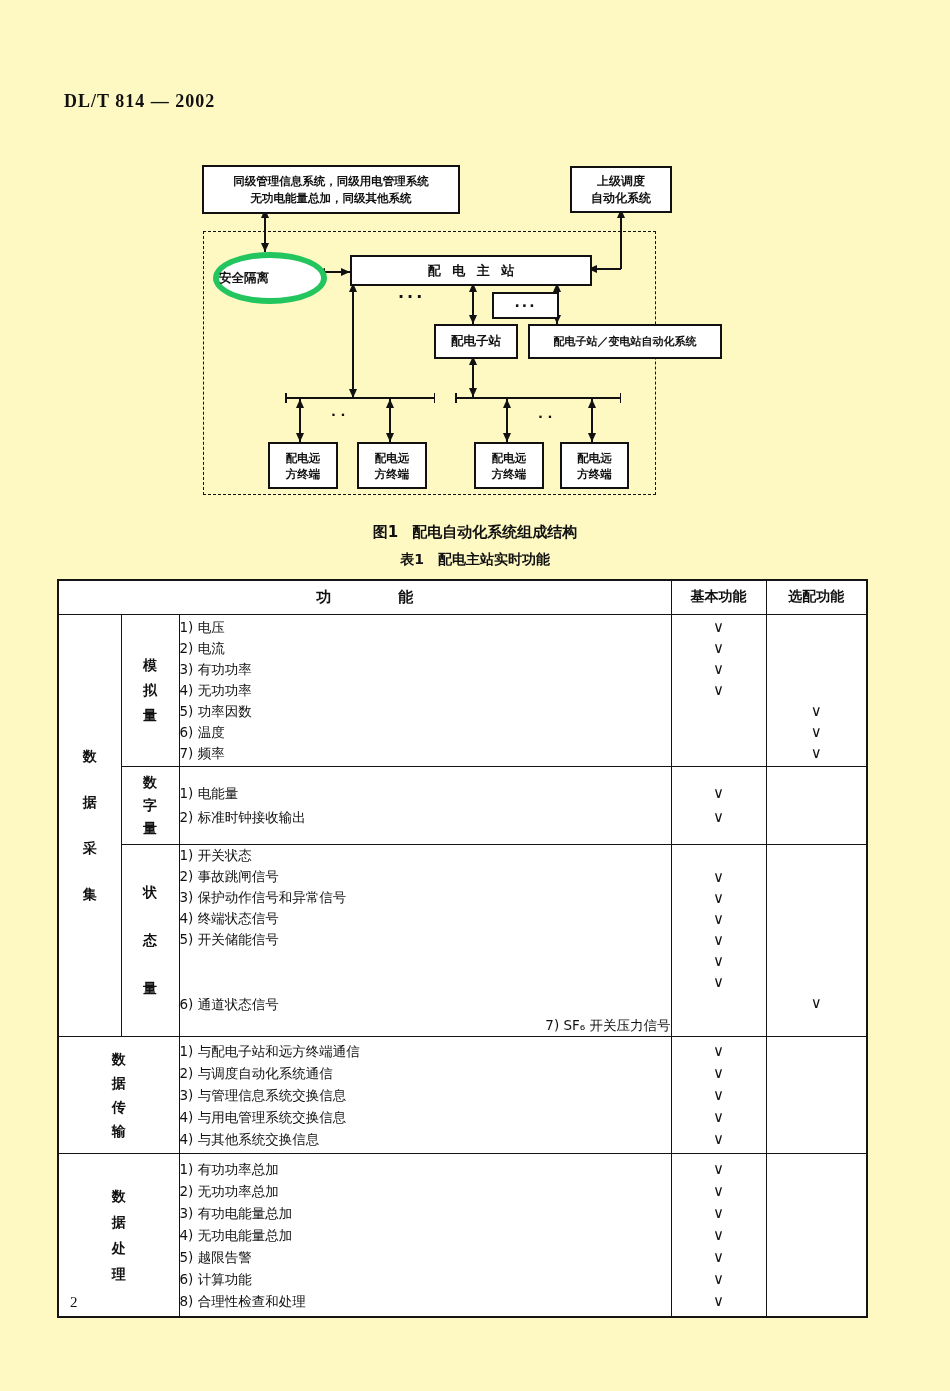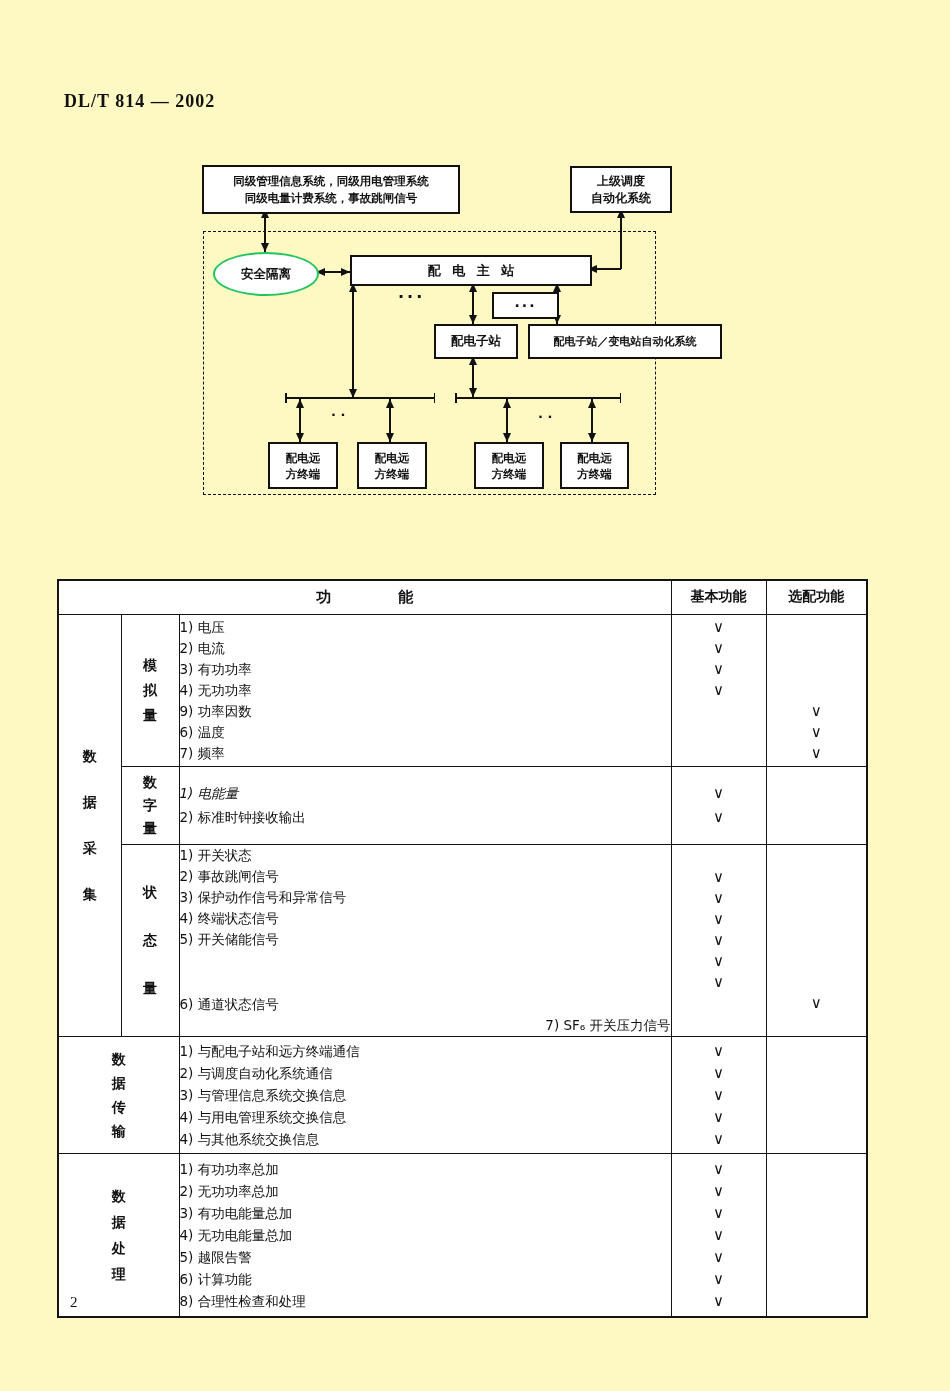--- a/index.html
+++ b/index.html
@@ -6,22 +6,22 @@
   .page{position:relative;width:950px;height:1391px;background:#fef9c3;margin:0 auto;
         font-family:"DejaVu Sans",sans-serif;color:#111;overflow:hidden;}
   
   .doc-num{position:absolute;left:64px;top:91px;font-family:"Liberation Serif",serif;
            font-weight:bold;font-size:18px;letter-spacing:1px;}
   .page-num{position:absolute;left:70px;top:1294px;font-family:"Liberation Serif",serif;font-size:15px;}
   
   .dbox{position:absolute;border:2px solid #111;background:#fff;display:flex;flex-direction:column;
         align-items:center;justify-content:center;font-weight:bold;text-align:center;z-index:3;}
   .dashed{position:absolute;border:1.6px dashed #111;z-index:1;}
-  .ell{position:absolute;border:2px solid #22c55e;border-radius:50%;background:#fff;display:flex;
-       align-items:center;justify-content:center;font-weight:bold;z-index:3;}
+  .ell{position:absolute;border:6px solid #22c55e;border-radius:50%;background:#fff;display:flex;
+       align-items:center;font-weight:bold;z-index:3;}
   .vl{position:absolute;width:1.6px;background:#111;z-index:2;}
   .hl{position:absolute;height:1.6px;background:#111;z-index:2;}
   .tri{position:absolute;width:0;height:0;z-index:2;}
   .tu{border-left:4px solid transparent;border-right:4px solid transparent;border-bottom:9px solid #111;}
   .tdn{border-left:4px solid transparent;border-right:4px solid transparent;border-top:9px solid #111;}
   .tl{border-top:4px solid transparent;border-bottom:4px solid transparent;border-right:9px solid #111;}
   .tr{border-top:4px solid transparent;border-bottom:4px solid transparent;border-left:9px solid #111;}
   .dots{position:absolute;font-weight:bold;color:#111;z-index:3;}
   
   .cap{position:absolute;left:0;width:100%;text-align:center;font-weight:bold;color:#111;}
@@ -44,21 +44,21 @@
 <div class="page">
 
   <div class="doc-num">DL/T 814 — 2002</div>
 
   <div>
 
     <div class="dashed" style="left:203px;top:231px;width:451px;height:262px;"></div>
 
     <div class="dbox" style="left:202px;top:165px;width:254px;height:45px;font-size:11.5px;line-height:17px;">
       <div>同级管理信息系统，同级用电管理系统</div>
-      <div>同级电量计费系统，事故跳闸信号</div>
+      <div>无功电能量总加，同级其他系统</div>
     </div>
 
     <div class="dbox" style="left:570px;top:166px;width:98px;height:43px;font-size:12px;line-height:17px;">
       <div>上级调度</div>
       <div>自动化系统</div>
     </div>
 
     <div class="ell" style="left:213px;top:252px;width:102px;height:40px;font-size:12.5px;">
       <span>安全隔离</span>
     </div>
@@ -144,20 +144,26 @@
     <div class="tri tdn" style="left:503px;top:433px;"></div>
     <div class="vl" style="left:591px;top:399px;height:43px;"></div>
     <div class="tri tu" style="left:588px;top:399px;"></div>
     <div class="tri tdn" style="left:588px;top:433px;"></div>
 
     <div class="dots" style="left:398px;top:287px;font-size:16px;letter-spacing:3px;">···</div>
     <div class="dots" style="left:331px;top:407px;font-size:13px;">· ·</div>
     <div class="dots" style="left:538px;top:409px;font-size:13px;">· ·</div>
   </div>
 
+  <div class="cap" style="top:523px;font-size:15px;">
+    <span class="fig-label">图1</span><span>配电自动化系统组成结构</span>
+  </div>
+  <div class="cap" style="top:551px;font-size:14px;">
+    <span class="fig-label">表1</span><span>配电主站实时功能</span>
+  </div>
 
   <table class="rt">
     <colgroup>
       <col style="width:63px">
         <col style="width:58px">
         <col style="width:492px">
       <col style="width:95px">
         <col style="width:101px">
     </colgroup>
     <thead>
@@ -178,21 +184,21 @@
           <td class="vcell">
             <div style="line-height: 25px;">模</div>
             <div style="line-height: 25px;">拟</div>
             <div style="line-height: 25px;">量</div>
           </td>
           <td class="icell">
             <div style="line-height: 21px;">1) 电压</div>
             <div style="line-height: 21px;">2) 电流</div>
             <div style="line-height: 21px;">3) 有功功率</div>
             <div style="line-height: 21px;">4) 无功功率</div>
-            <div style="line-height: 21px;">9) 功率因数</div>
+            <div style="line-height: 21px;">5) 功率因数</div>
             <div style="line-height: 21px;">6) 温度</div>
             <div style="line-height: 21px;">7) 频率</div>
           </td>
           <td class="mcell">
             <div style="line-height: 21px;">∨</div>
             <div style="line-height: 21px;">∨</div>
             <div style="line-height: 21px;">∨</div>
             <div style="line-height: 21px;">∨</div>
             <div style="line-height: 21px;">&nbsp;</div>
             <div style="line-height: 21px;">&nbsp;</div>
@@ -208,21 +214,21 @@
             <div style="line-height: 21px;">∨</div>
           </td>
         </tr>
         <tr style="height: 78px;">
           <td class="vcell">
             <div style="line-height: 23px;">数</div>
             <div style="line-height: 23px;">字</div>
             <div style="line-height: 23px;">量</div>
           </td>
           <td class="icell">
-            <div style="line-height: 24px; font-style: italic;">1) 电能量</div>
+            <div style="line-height: 24px;">1) 电能量</div>
             <div style="line-height: 24px;">2) 标准时钟接收输出</div>
           </td>
           <td class="mcell">
             <div style="line-height: 24px;">∨</div>
             <div style="line-height: 24px;">∨</div>
           </td>
           <td class="mcell">
             <div style="line-height: 24px;">&nbsp;</div>
             <div style="line-height: 24px;">&nbsp;</div>
           </td>

